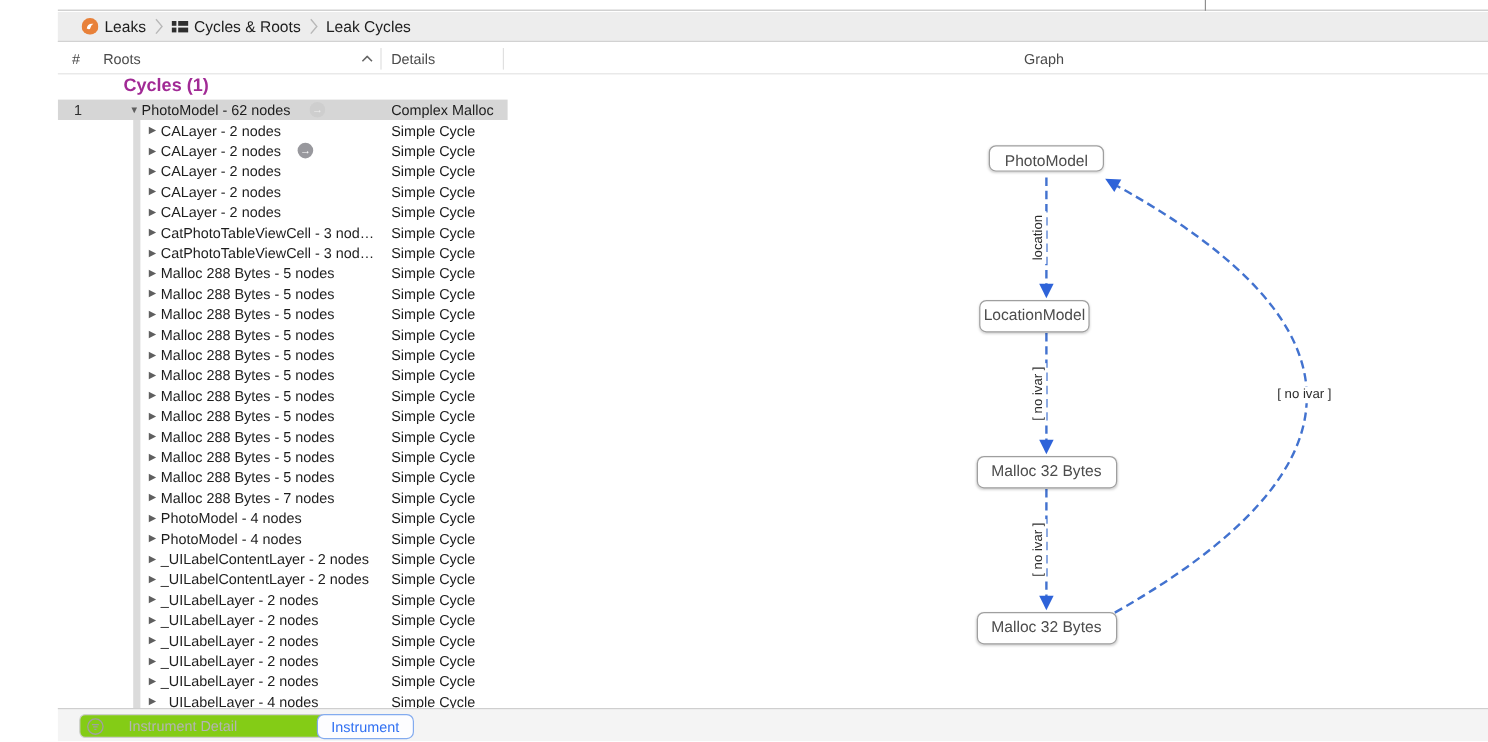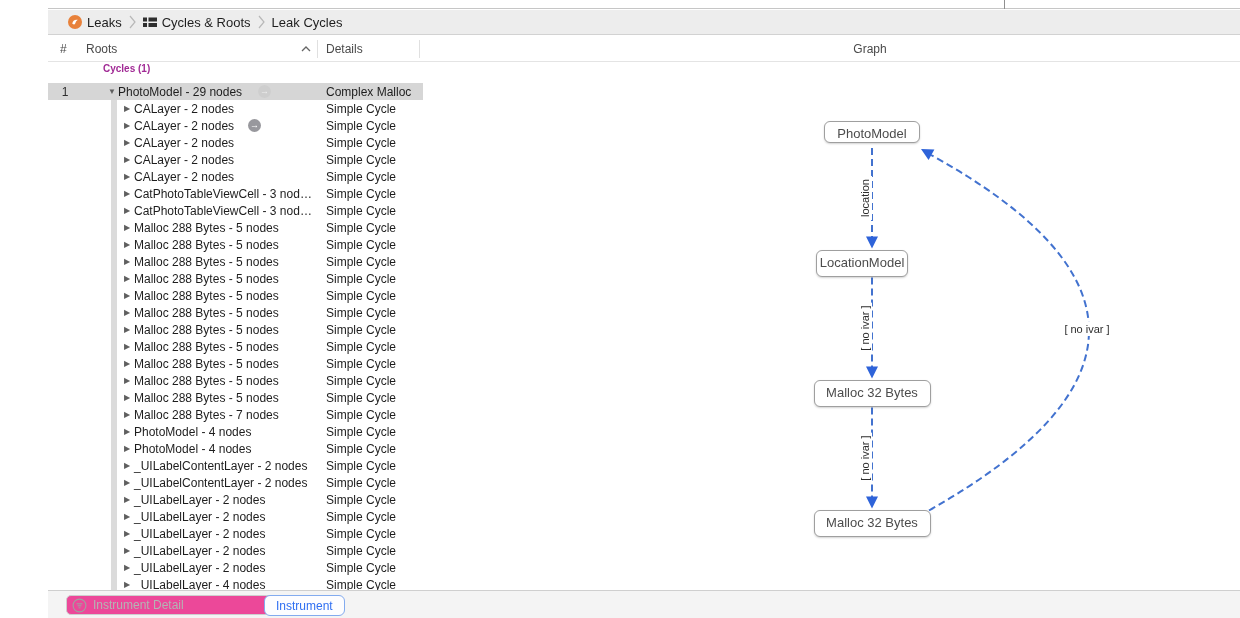--- a/index.html
+++ b/index.html
@@ -22,40 +22,40 @@
   .h-num { left:12px; }
   .h-type { left:38px; }
   .h-details { left:278px; }
   .h-graph { left:780px; width:84px; text-align:center; }
   .sort-icon { position:absolute; left:253px; top:10px; }
   .col-sep { position:absolute; top:4px; width:1px; height:18px; background:#e0e0e0; }
 
   
   .table-body { position:absolute; left:0; top:62px; width:420px; height:528px; overflow:hidden; }
   .guide-bar { position:absolute; left:63px; top:38px; width:6px; height:490px; background:#dbdbdb; }
-  .group-header { position:absolute; left:55px; top:1px; font-size:10px; font-weight:bold; }
+  .group-header { position:absolute; left:55px; top:1px; font-size:15px; font-weight:bold; }
   .row { position:absolute; left:0; height:17px; width:375px; font-size:12px; color:#1d1d1d; }
   .row.selected { background:#d6d6d6; }
   .row .num { position:absolute; left:0; top:2px; width:34px; text-align:center; color:#2e2e2e; }
   .row .disc { position:absolute; top:4px; font-size:8px; color:#5f5f5f; }
   .row .lbl { position:absolute; top:2px; white-space:nowrap; }
   .row .det { position:absolute; left:278px; top:2px; white-space:nowrap; }
   .row .go { position:absolute; top:2px; width:13px; height:13px; border-radius:50%; color:#fff; font-size:9px; line-height:13px; text-align:center; }
   .go.solid { background:#98989d; }
   .go.faint { background:#c9c9c9; opacity:.6; }
 
   
   .graph-layer { position:absolute; left:0; top:0; width:1240px; height:618px; pointer-events:none; }
   .gnode { position:absolute; background:#fff; border:1.5px solid #9f9f9f; border-radius:6px; box-shadow:0 1px 2px rgba(0,0,0,.18); color:#4c4c4c; font-size:13px; text-align:center; white-space:nowrap; pointer-events:auto; }
   .edge-label { position:absolute; background:#fff; color:#2c2c2c; font-size:11px; padding:1px 3px; white-space:nowrap; transform:translate(-50%,-50%); }
   .edge-label.vert { transform:translate(-50%,-50%) rotate(-90deg); }
 
   
   .footer { position:absolute; left:0; top:590px; width:1240px; height:28px; background:#f4f4f4; border-top:1px solid #cfcfcf; }
-  .filter-field { position:absolute; left:18px; top:4px; width:218px; height:20px; border:1px solid #cecece; border-radius:5px; background:#ec4899; display:flex; align-items:center; padding-left:5px; gap:4px; }
+  .filter-field { position:absolute; left:18px; top:4px; width:218px; height:20px; border:1px solid #cecece; border-radius:5px; background:#84cc16; display:flex; align-items:center; padding-left:5px; gap:18px; }
   .filter-field input { border:none; outline:none; background:transparent; font-size:12px; width:150px; font-family:"Liberation Sans",sans-serif; color:#333; }
   .filter-field input::placeholder { color:#b4b4b4; }
   .snapshots-btn { position:absolute; left:216px; top:4px; height:21px; padding:0 11px; border:1px solid #83abef; border-radius:6px; background:#fdfdff; color:#2f6ff2; font-size:12px; font-family:"Liberation Sans",sans-serif; cursor:pointer; }
 </style>
 </head>
 <body>
 
 <div class="screen">
 
   <div class="top-strip">
@@ -105,21 +105,21 @@
     <div class="col-sep" style="left:371px;"></div>
     <span class="h-graph">Graph</span>
   </div>
 
   <div class="table-body" id="table-body">
     <div class="guide-bar"></div>
     <div class="group-header" id="group-header" style="color: rgb(161, 42, 149);">Cycles (1)</div>
   <div class="row selected" style="top: 21px;">
         <span class="num">1</span>
         <span class="disc" style="left: 60px;">▼</span>
-        <span class="lbl" style="left: 70px;">PhotoModel - 29 nodes</span>
+        <span class="lbl" style="left: 70px;">PhotoModel - 62 nodes</span>
         <span class="go faint" style="left: 210px;">→</span>
         <span class="det">Complex Malloc</span>
       </div>
       <div class="row" style="top: 38px;">
         <span class="disc" style="left: 76px;">▶</span>
         <span class="lbl" style="left: 86px;">CALayer - 2 nodes</span>
         <span class="det">Simple Cycle</span>
       </div>
       <div class="row" style="top: 55px;">
         <span class="disc" style="left: 76px;">▶</span>

